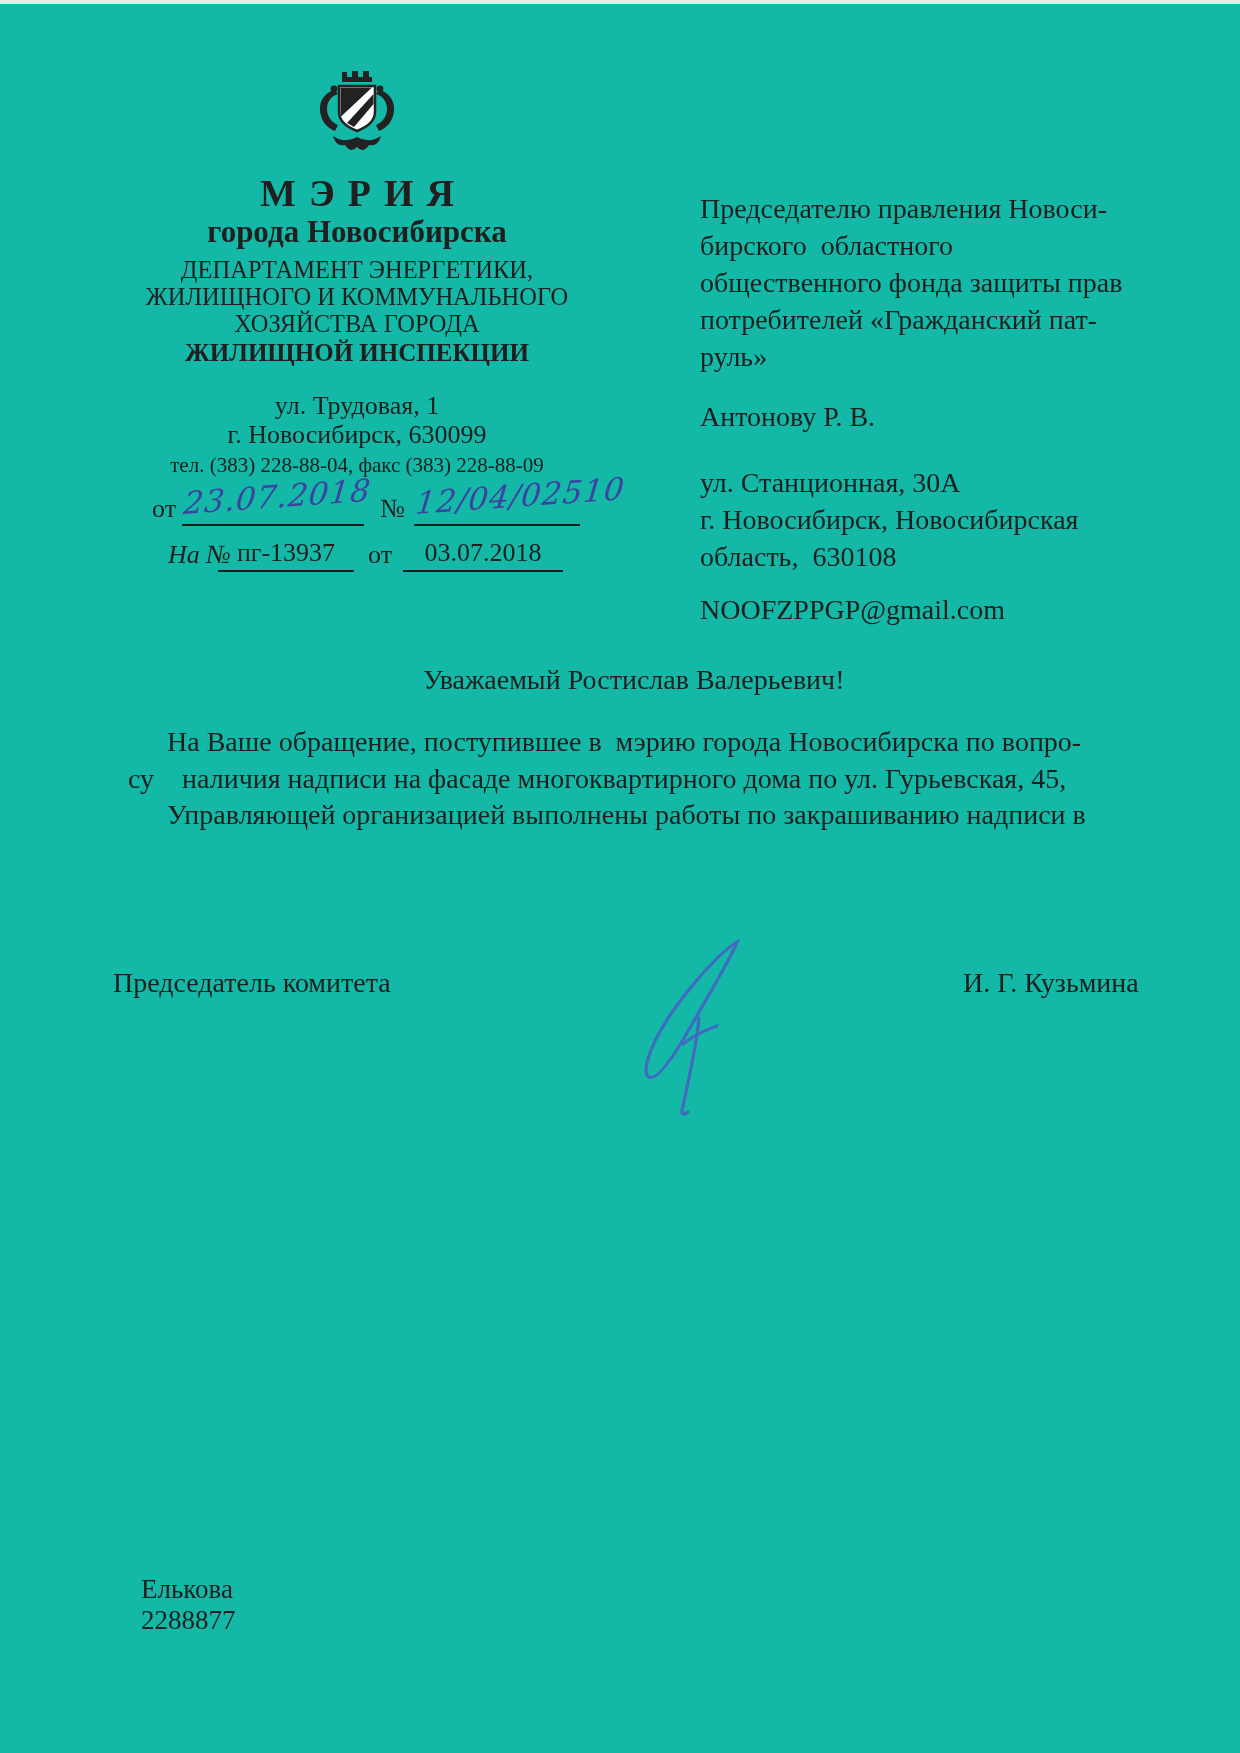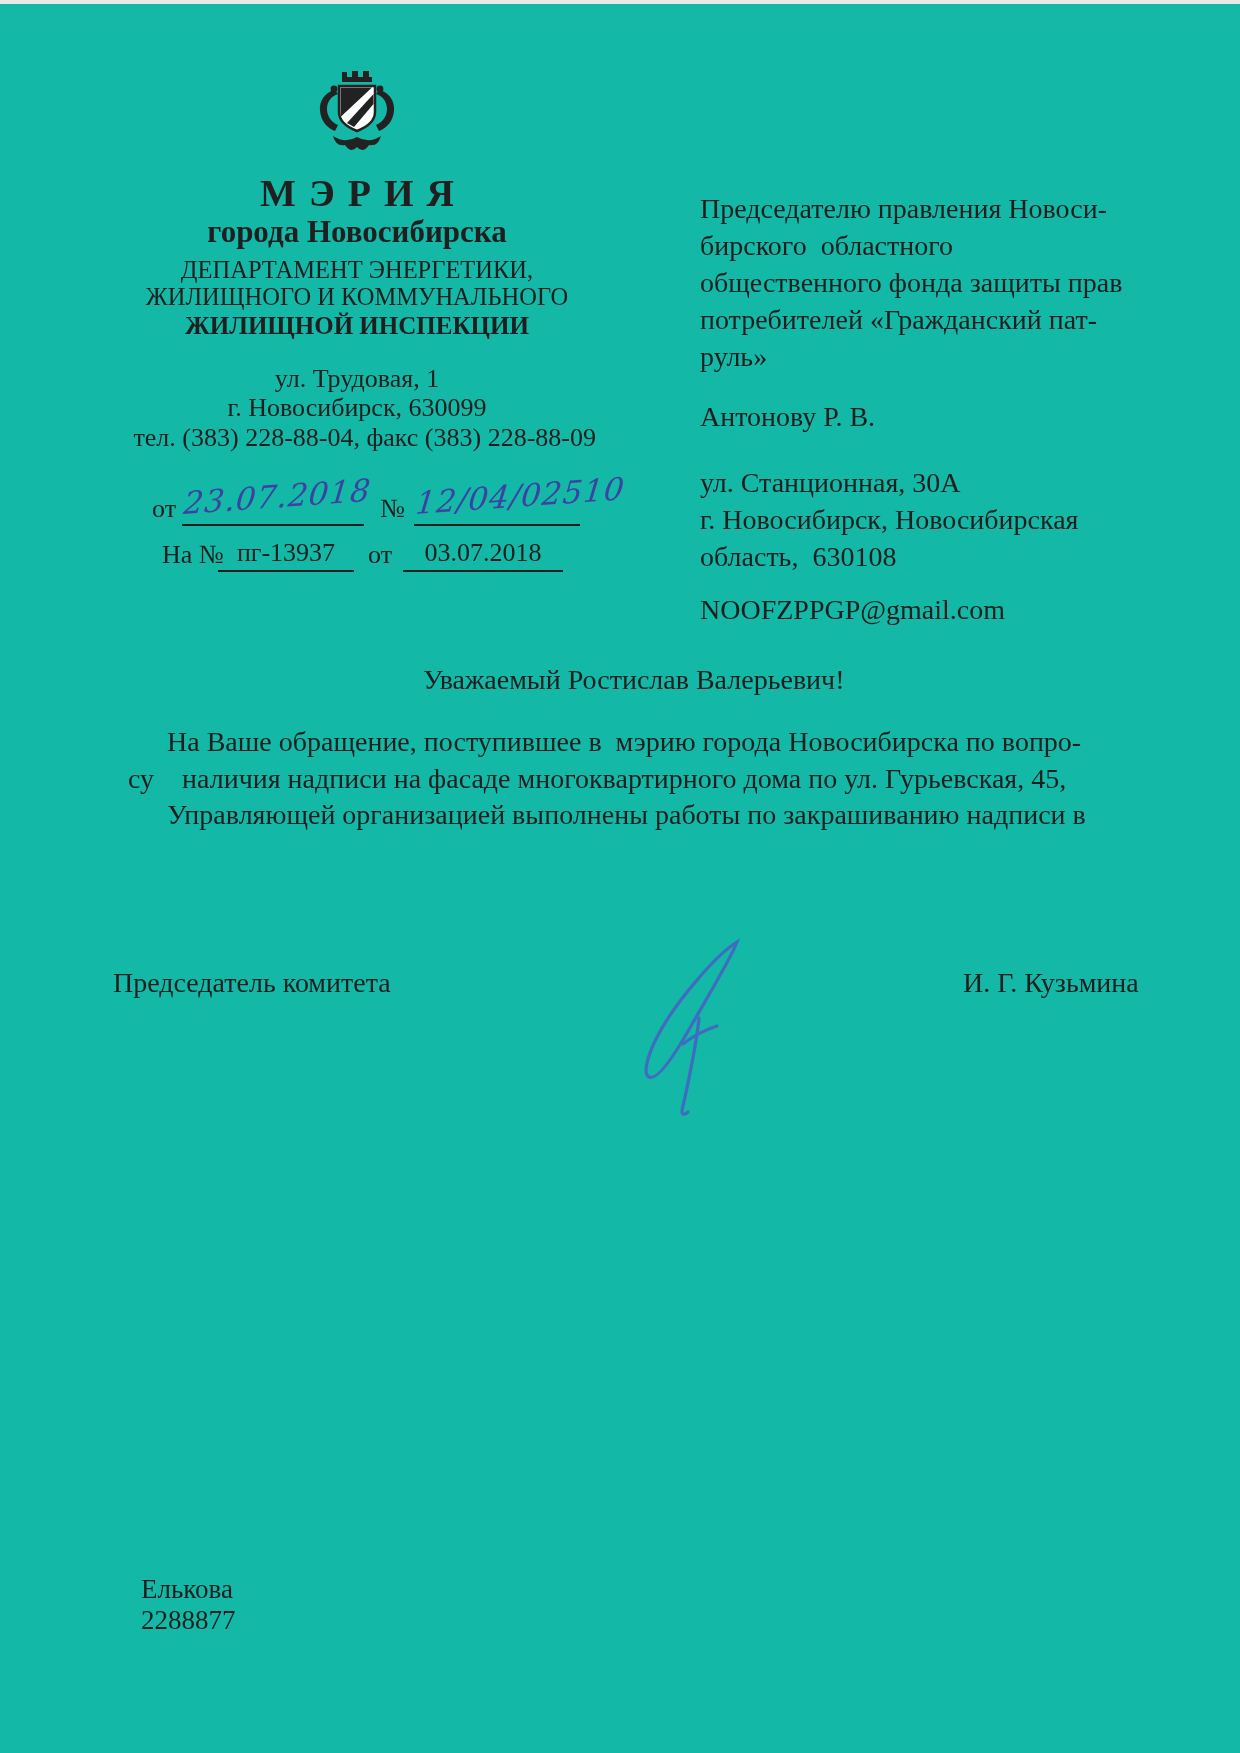--- a/index.html
+++ b/index.html
@@ -19,21 +19,21 @@
     position:absolute;left:118px;top:64px;width:478px;
     text-align:center;
   }
   .emblem{display:block;margin:0 auto;}
   .org1{font-weight:bold;font-size:38px;letter-spacing:13px;text-indent:13px;margin-top:16px;line-height:38px;}
   .org2{font-weight:bold;font-size:31px;margin-top:3px;line-height:34px;}
   .dept{font-size:24.5px;line-height:27px;margin-top:7px;}
   .committee{font-weight:bold;font-size:25px;line-height:27.5px;margin-top:2px;}
   .addr1{font-size:26px;margin-top:25px;line-height:28px;}
   .addr2{font-size:26px;line-height:28px;margin-top:1px;}
-  .phone{font-size:26px;line-height:28px;margin-top:2px;text-align:right;}
+  .phone{font-size:21px;line-height:28px;margin-top:2px;}
 
   
   .ref1{position:absolute;left:152px;top:478px;width:460px;height:46px;font-size:26px;}
   .ref1 .lbl{position:absolute;bottom:4px;}
   .lbl-ot{left:0;}
   .lbl-no{left:228px;}
   .fld{position:absolute;bottom:2px;border-bottom:2px solid #1f1f1f;text-align:center;}
   .fld-date{left:30px;width:182px;height:40px;}
   .fld-num{left:262px;width:166px;height:40px;}
   .hw{
@@ -43,21 +43,21 @@
     color:#3c42a2;
     font-size:31px;
     letter-spacing:1px;
     transform:rotate(-4deg) skewX(-10deg);
     transform-origin:left bottom;
     white-space:nowrap;
     line-height:38px;
   }
   .ref2{position:absolute;left:152px;top:532px;width:480px;height:36px;font-size:26px;}
   .ref2 .lbl{position:absolute;bottom:2px;}
-  .lbl-nano{left:10px;}
+  .lbl-nano{left:16px;font-style:italic;}
   .lbl-ot2{left:216px;}
   .fld2{position:absolute;bottom:0;border-bottom:2px solid #1f1f1f;text-align:center;font-size:26px;height:32px;}
   .fld-innum{left:66px;width:136px;text-align:center;}
   .fld-indate{left:251px;width:160px;}
 
   
   .recipient{position:absolute;left:700px;top:186px;width:440px;font-size:28px;line-height:37px;}
   .recipient .name{margin-top:23px;}
   .recipient .raddr{margin-top:29px;}
   .recipient .email{margin-top:16px;font-family:Liberation Serif, serif;}
@@ -99,20 +99,21 @@
 
       <path d="M22 68 Q34 76 46 69 Q58 76 70 68 Q67 79 58 77 Q52 86 46 79 Q40 86 34 77 Q25 79 22 68 Z" fill="#222"></path>
     </svg>
 
     <div class="org1">МЭРИЯ</div>
     <div class="org2">города Новосибирска</div>
 
     <div class="dept">
       <div>ДЕПАРТАМЕНТ ЭНЕРГЕТИКИ,</div>
       <div>ЖИЛИЩНОГО И КОММУНАЛЬНОГО</div>
+      <div>ХОЗЯЙСТВА ГОРОДА</div>
     </div>
 
     <div class="committee">
       <div>ЖИЛИЩНОЙ ИНСПЕКЦИИ</div>
     </div>
 
     <div class="addr1">ул. Трудовая, 1</div>
     <div class="addr2">г. Новосибирск, 630099</div>
     <div class="phone">тел. (383) 228-88-04, факс (383) 228-88-09</div>
   </div>

